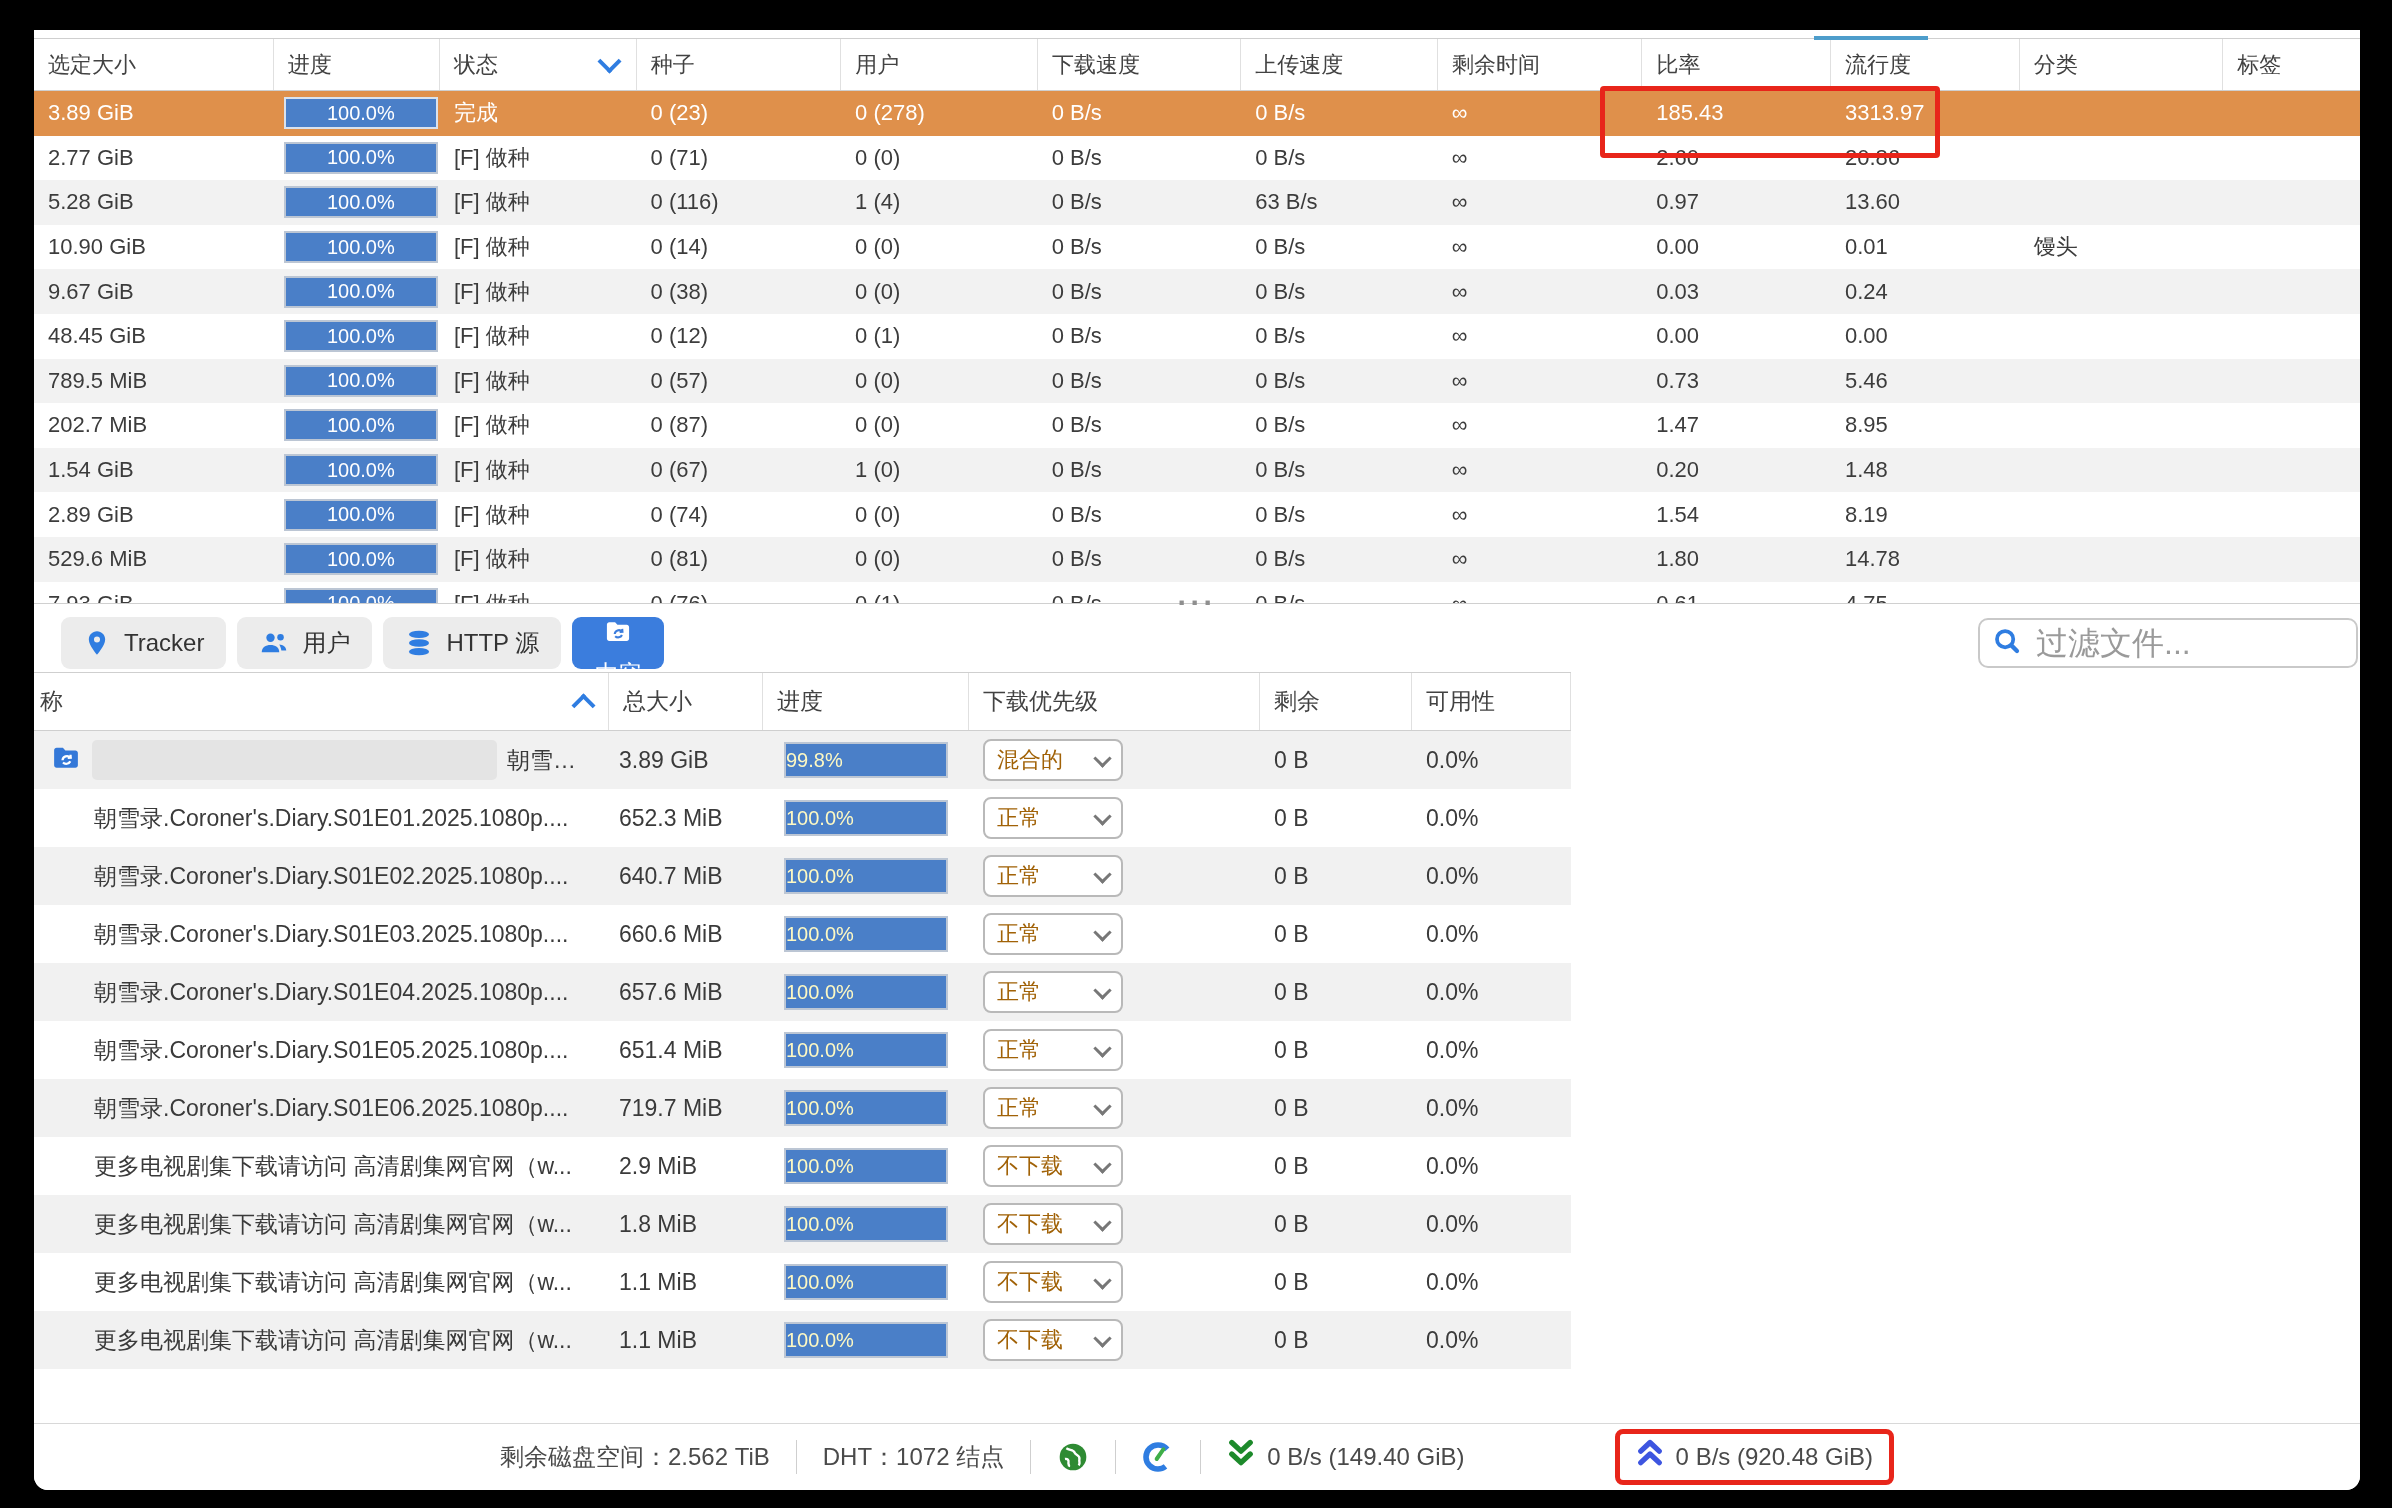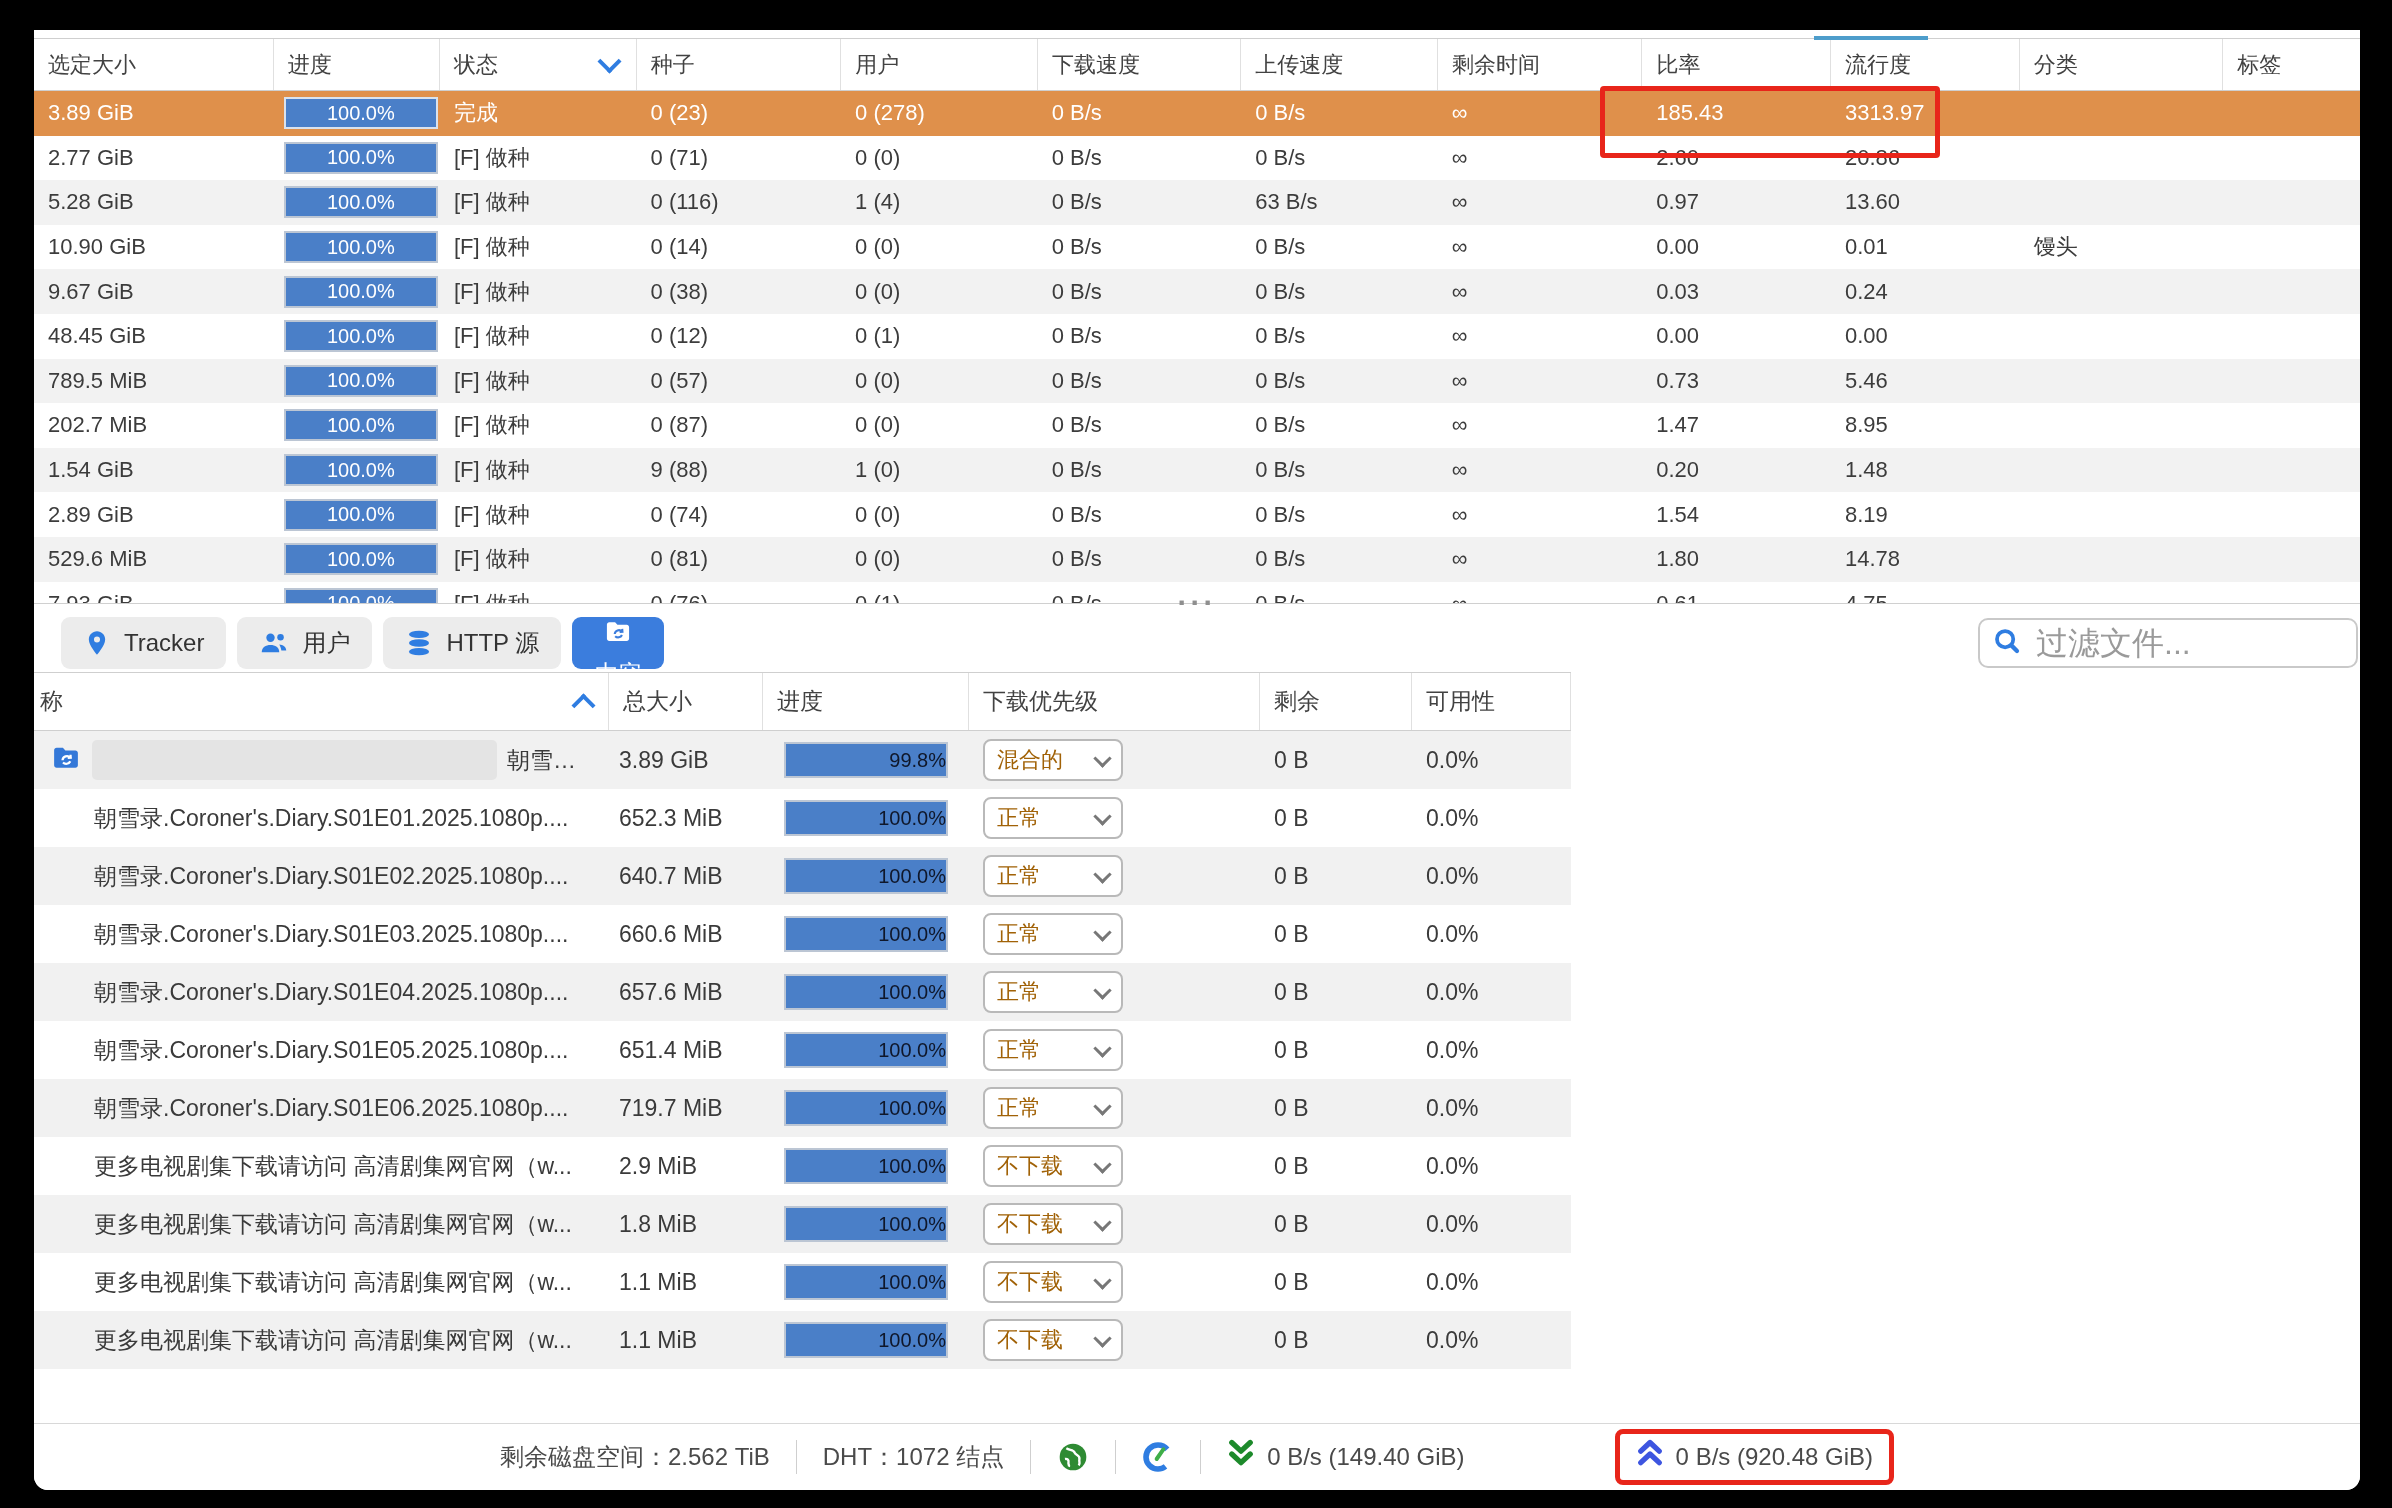--- a/index.html
+++ b/index.html
@@ -45,21 +45,21 @@
   .cw-name{width:575px}.cw-size{width:154px}.cw-prog{width:206px}.cw-pri{width:291px}.cw-rem{width:152px}.cw-avail{width:159px}
   .c-h.cw-name{justify-content:space-between;padding-left:6px;padding-right:16px;}
   .crow{display:flex;height:58px;align-items:center;font-size:23px;color:#3a3a3a;box-sizing:border-box;}
   .crow:nth-child(odd){background:#f1f1f1;}
   .cc{padding-left:14px;box-sizing:border-box;white-space:nowrap;overflow:hidden;height:100%;display:flex;align-items:center;}
   .cc.cw-name{padding-left:60px;}
   .cc.cw-name.root{padding-left:16px;gap:10px;}
   .cc.cw-size{padding-left:10px;}
   .cc.cw-prog{padding-left:21px;}
   .blur-block{width:405px;height:40px;background:#e4e4e4;border-radius:5px;flex:none;}
-  .cbar{width:160px;height:32px;background:#4a7fc8;border:2px solid #bcc6d4;display:flex;align-items:center;justify-content:flex-end;color:#0f172a;font-size:20px;}
+  .cbar{width:160px;height:32px;background:#4a7fc8;border:2px solid #bcc6d4;display:flex;align-items:center;justify-content:flex-start;color:#fef9c3;font-size:20px;}
   .dropdown{width:140px;height:42px;border:2px solid #b9b9b9;border-radius:8px;background:#fff;display:flex;align-items:center;justify-content:space-between;padding:0 12px;box-sizing:border-box;font-size:22px;color:#a16207;font-family:Liberation Serif, serif;}
   .dchev{width:10px;height:10px;border-right:3px solid #777;border-bottom:3px solid #777;transform:rotate(45deg);margin-top:-4px;}
   
   .statusbar{position:absolute;left:0;bottom:0;width:2326px;height:66px;border-top:1px solid #d8d8d8;background:#fff;display:flex;align-items:center;justify-content:center;font-size:24px;color:#4a4a4a;}
   .sep{width:1px;height:34px;background:#cfcfcf;margin:0 26px;flex:none;}
   .sb-item{display:flex;align-items:center;gap:12px;white-space:nowrap;}
   .red-box{margin-left:150px;border:5px solid #e8251a;border-radius:8px;padding:5px 16px;display:flex;align-items:flex-end;gap:12px;white-space:nowrap;}
 </style>
 </head>
 <body>
@@ -239,21 +239,21 @@
       </div>
 
       <div class="trow">
         <div class="tc w-size">1.54 GiB</div>
         <div class="tc w-prog">
             <div class="pbar">
               <span>100.0%</span>
             </div>
           </div>
         <div class="tc w-status">[F] 做种</div>
-        <div class="tc w-seeds">9 (88)</div>
+        <div class="tc w-seeds">0 (67)</div>
         <div class="tc w-users">1 (0)</div>
         <div class="tc w-dl">0 B/s</div>
         <div class="tc w-ul">0 B/s</div>
         <div class="tc w-eta">∞</div>
         <div class="tc w-ratio">0.20</div>
         <div class="tc w-pop">1.48</div>
         <div class="tc w-cat"></div>
         <div class="tc w-tag"></div>
       </div>
 

